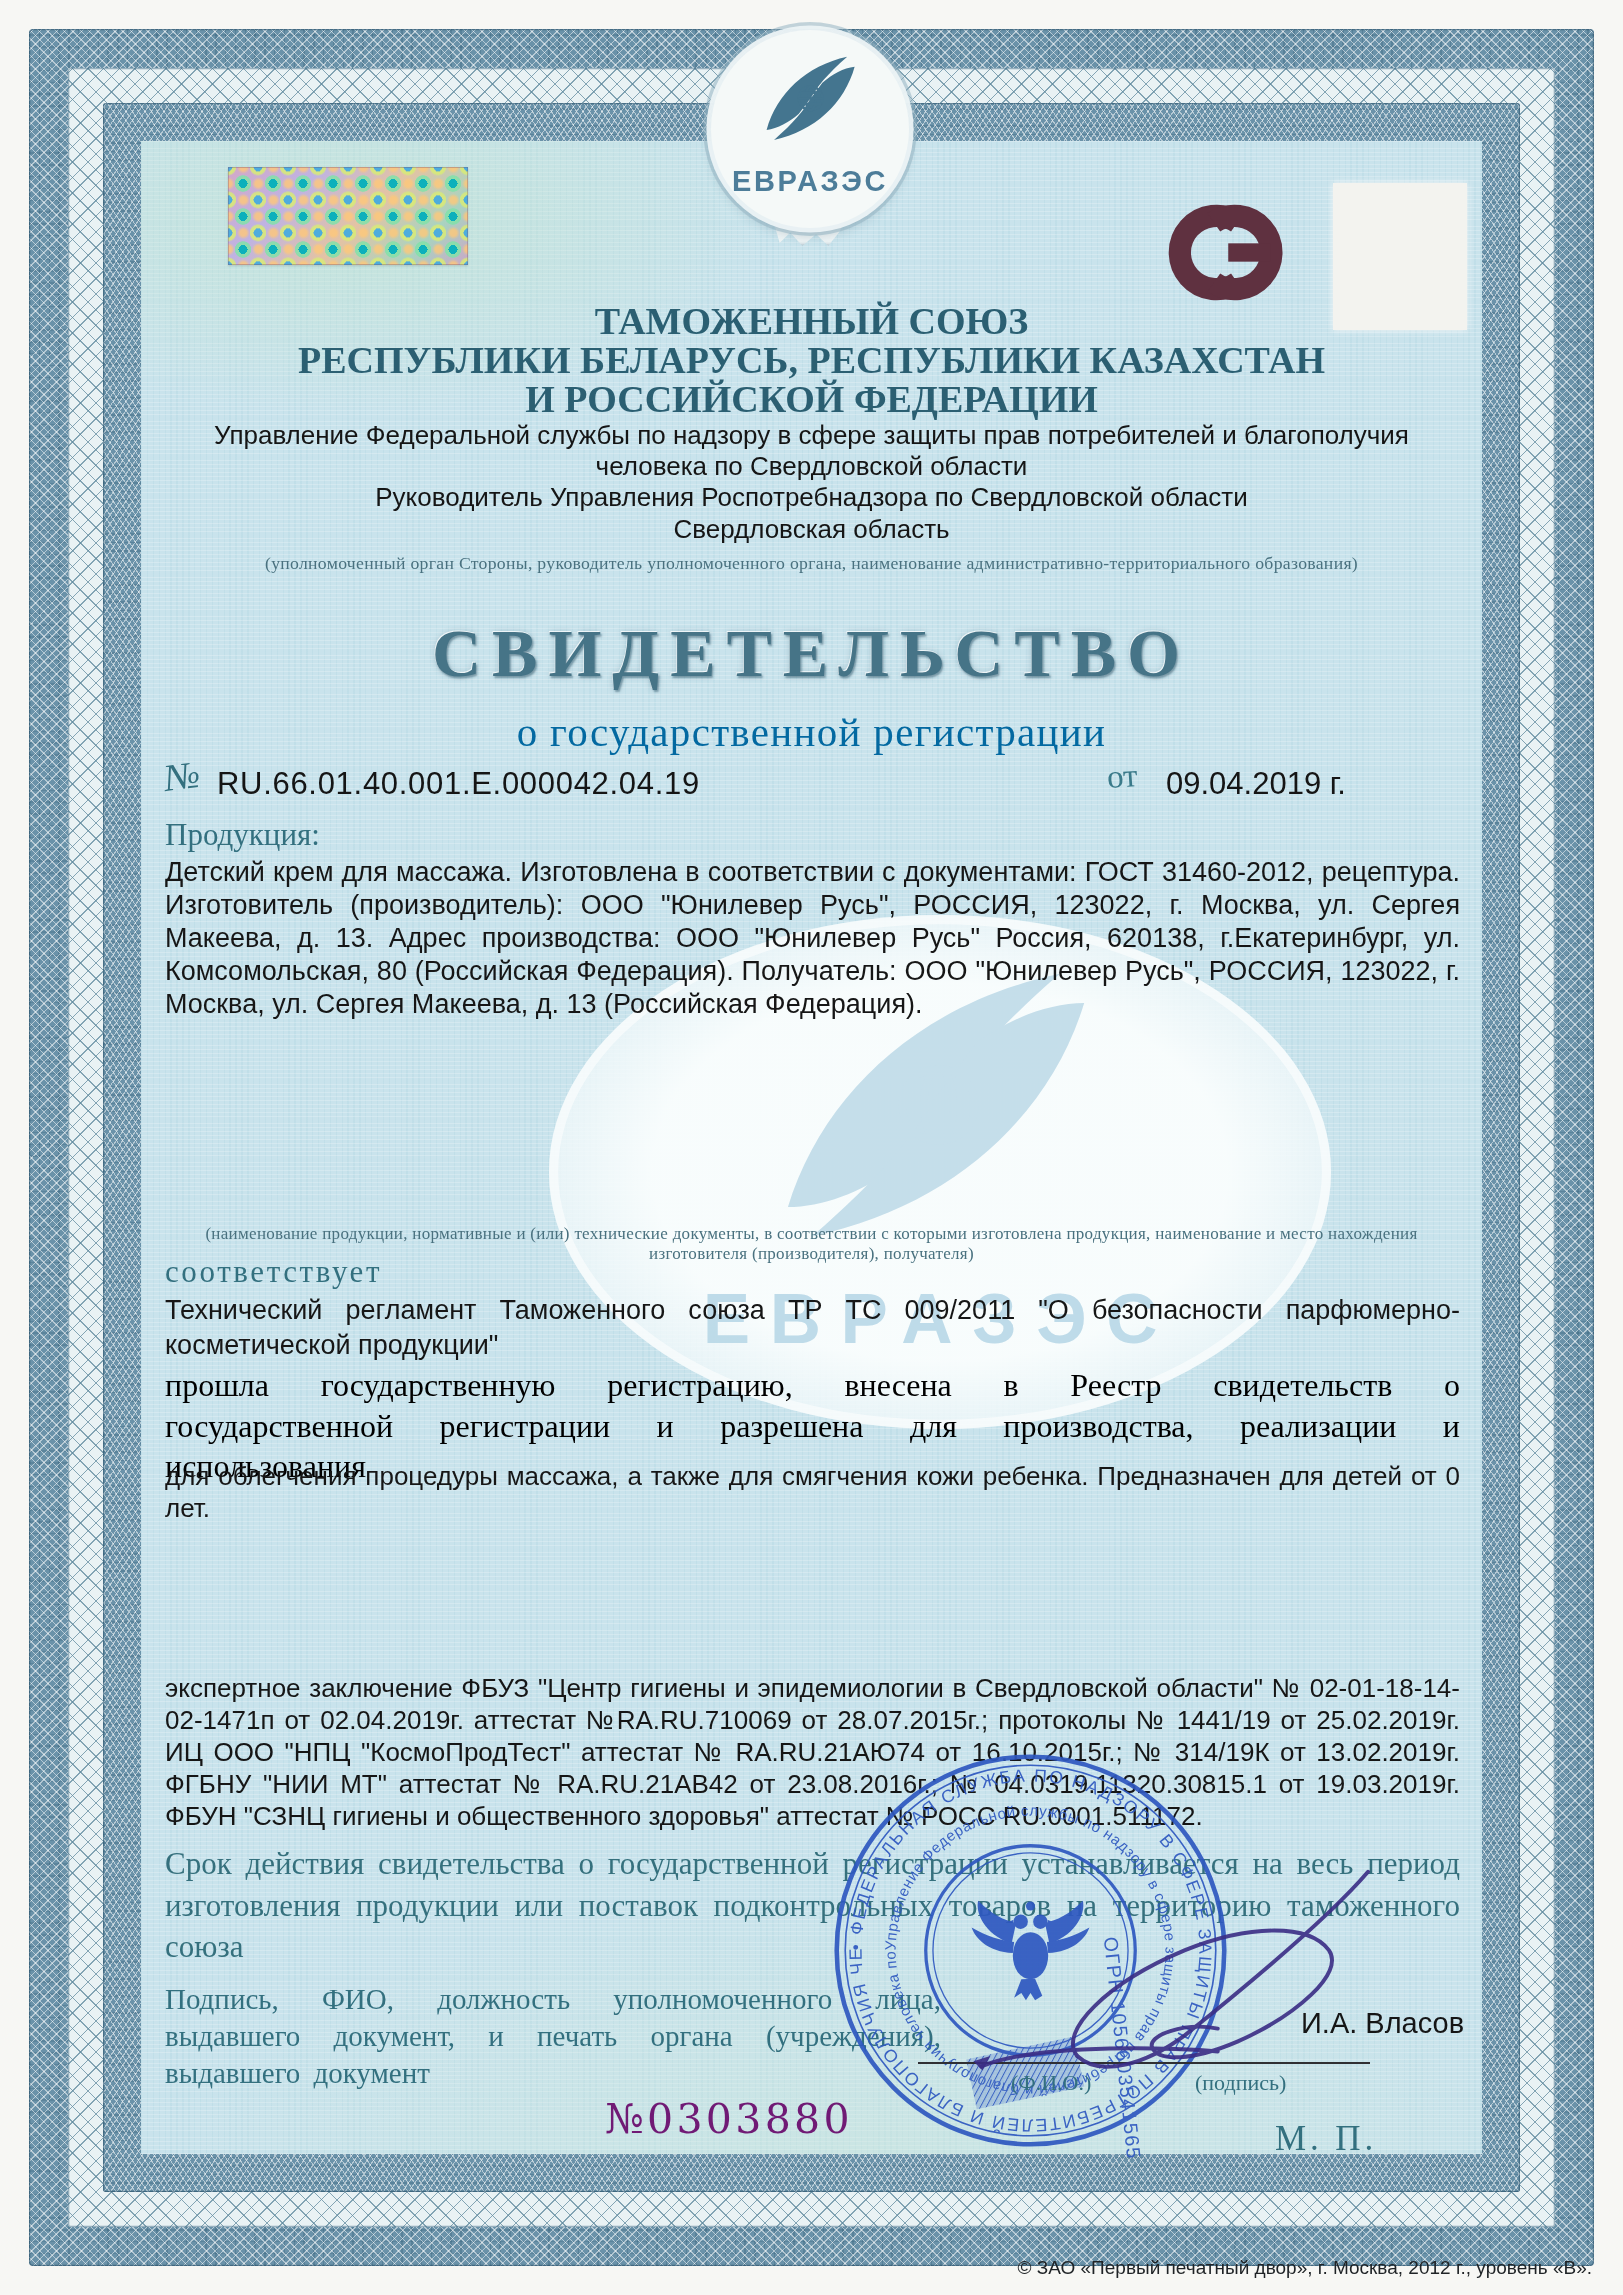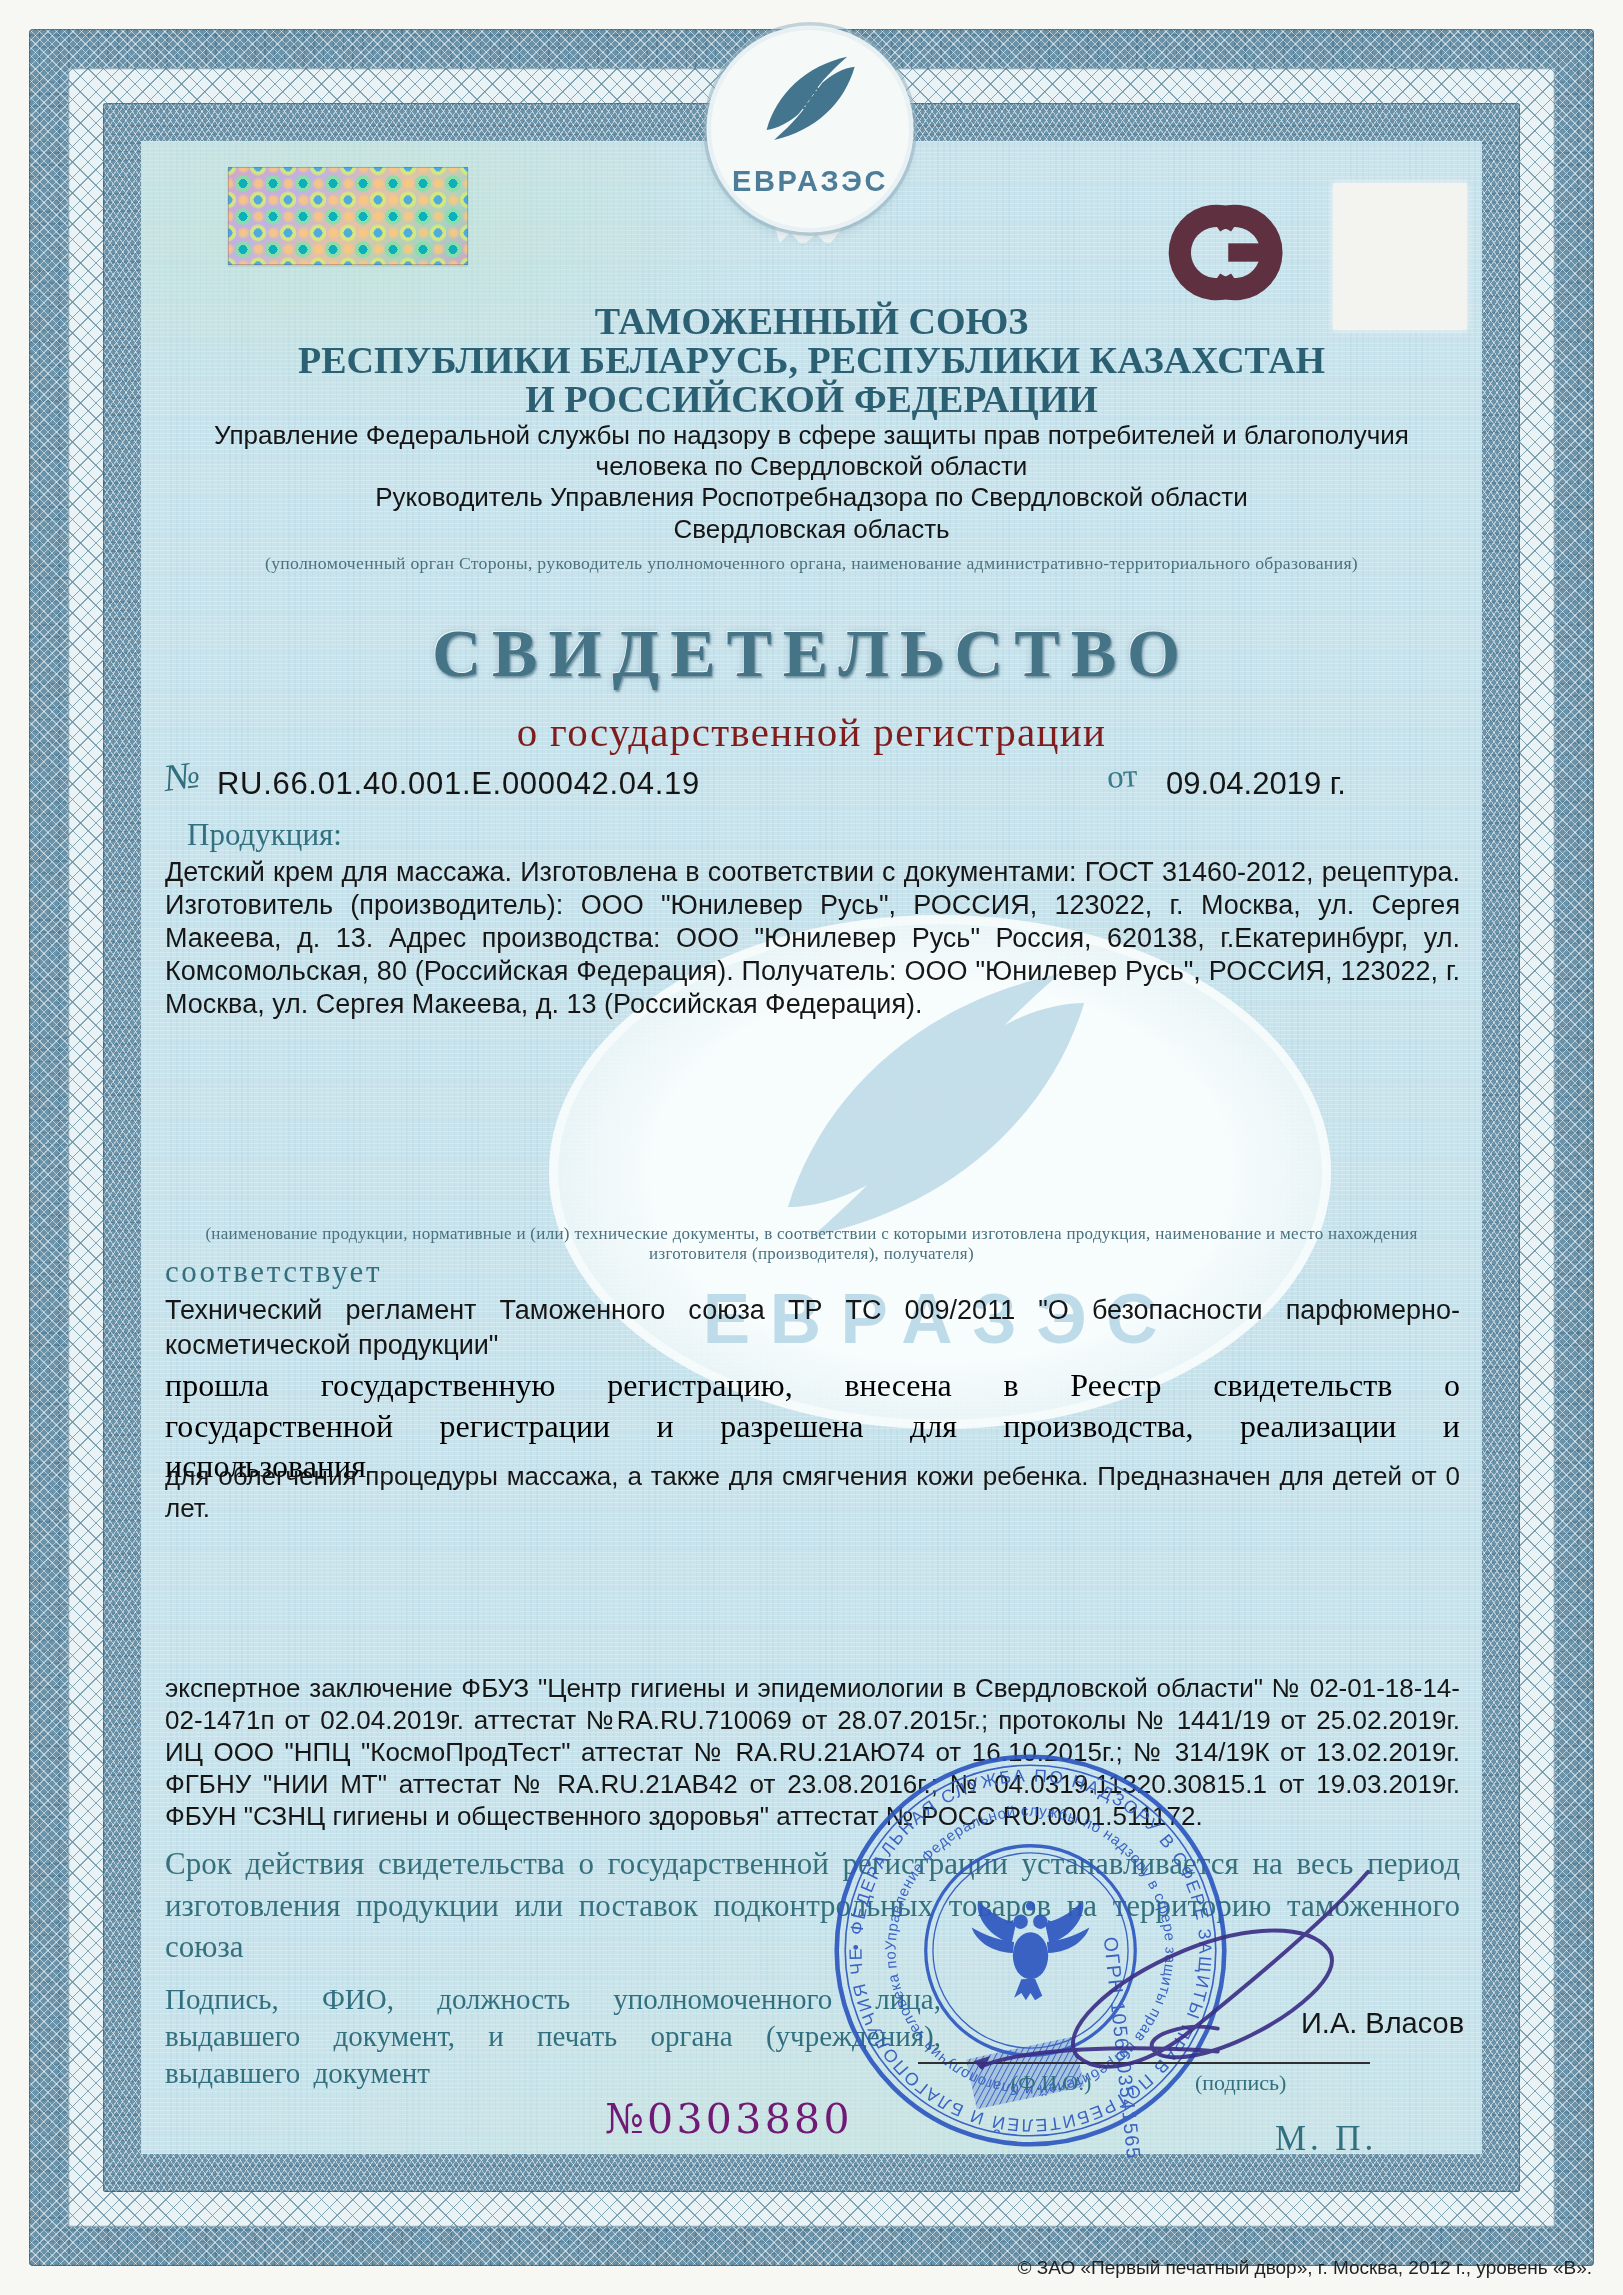--- a/index.html
+++ b/index.html
@@ -88,21 +88,21 @@
   }
   .center-col { position:absolute; left:157px; width:1309px; text-align:center; }
   .h-serif    { font-family:"Liberation Serif", serif; font-weight:bold; color:#2b5f72; font-size:38px; line-height:39px; }
   .blacksans  { font-family:"Liberation Sans", sans-serif; color:#151515; }
   .footnote   { font-family:"Liberation Serif", serif; color:#49717f; font-size:17.7px; letter-spacing:0.3px; }
   .big-title {
     font-size:68px; letter-spacing:11px; font-weight:bold; color:#467487;
     text-shadow: 1.3px 2px 2px rgba(35,75,95,.45), -0.7px -0.7px 0 rgba(255,255,255,.75), 0 0 6.5px rgba(70,110,130,.3);
     text-align: center;
   }
-  .sub-title  { font-size:41px; color:#7f1d1d; letter-spacing:1.3px; }
+  .sub-title  { font-size:41px; color:#0369a1; letter-spacing:1.3px; }
   .form-serif { font-family:"Liberation Serif", serif; color:#33707f; }
   .para-black { font-family:"Liberation Sans", sans-serif; color:#161616; font-size:27px; line-height:1.22; text-align:justify; }
 
   
   .wm {
     position:absolute; left:549px; top:915px; width:782px; height:514px; z-index:1;
     border-radius:50%;
     background: radial-gradient(ellipse at center, rgba(249,253,253,.97) 52%, rgba(240,248,250,.75) 72%, rgba(240,248,250,0) 98%);
     box-shadow: inset 0 0 0 9.2px rgba(255,255,255,.55);
   }
@@ -186,21 +186,21 @@
   <div class="center-col txt footnote" style="top:553px;">(уполномоченный орган Стороны, руководитель уполномоченного органа, наименование административно-территориального образования)</div>
 
   <div class="center-col txt big-title" style="top:614px;">СВИДЕТЕЛЬСТВО</div>
   <div class="center-col txt sub-title" style="top:708px;">о государственной регистрации</div>
 
   <div class="abs txt form-serif" style="left:164px; top:754px; font-size:38px; font-style:italic; transform:rotate(-7deg);">№</div>
   <div class="abs txt blacksans" style="left:217px; top:766px; font-size:31px; letter-spacing:0.7px;">RU.66.01.40.001.E.000042.04.19</div>
   <div class="abs txt form-serif" style="left:1107px; top:758px; font-size:33px; transform:rotate(-4deg); color:#3a7a8a;">от</div>
   <div class="abs txt blacksans" style="left:1166px; top:766px; font-size:31px;">09.04.2019 г.</div>
 
-  <div class="abs txt form-serif" style="left:165px; top:817px; font-size:31px;margin-left:22px;">Продукция:</div>
+  <div class="abs txt form-serif" style="left:165px; top:817px; font-size:31px;">Продукция:</div>
   <div class="abs txt para-black" style="left:165px; top:856px; width:1295px;">Детский крем для массажа. Изготовлена в соответствии с документами: ГОСТ 31460-2012, рецептура. Изготовитель (производитель): ООО "Юнилевер Русь", РОССИЯ, 123022, г. Москва, ул. Сергея Макеева, д. 13. Адрес производства: ООО "Юнилевер Русь" Россия, 620138, г.Екатеринбург, ул. Комсомольская, 80 (Российская Федерация).  Получатель: ООО "Юнилевер Русь", РОССИЯ, 123022, г. Москва, ул. Сергея Макеева, д. 13 (Российская Федерация).</div>
 
   <div class="center-col txt footnote" style="top:1224px; font-size:17px;">(наименование продукции, нормативные и (или) технические документы, в соответствии с которыми изготовлена продукция, наименование и место нахождения изготовителя (производителя), получателя)</div>
 
   <div class="abs txt form-serif" style="left:165px; top:1254px; font-size:31px; letter-spacing:2.6px;">соответствует</div>
   <div class="abs txt para-black" style="left:165px; top:1293px; width:1295px; line-height:1.28;">Технический регламент Таможенного союза ТР ТС 009/2011 "О безопасности парфюмерно-косметической продукции"</div>
 
   <div class="abs txt form-serif" style="left:165px; top:1365px; width:1295px; font-size:32px; line-height:1.27; text-align:justify; word-spacing:.4em; color:#000000;">прошла государственную регистрацию, внесена в Реестр свидетельств о государственной регистрации и разрешена для производства, реализации и использования</div>
   <div class="abs txt para-black" style="left:165px; top:1461px; width:1295px; font-size:26px;">для облегчения процедуры массажа, а также для смягчения кожи ребенка. Предназначен для детей от 0 лет.</div>
 

